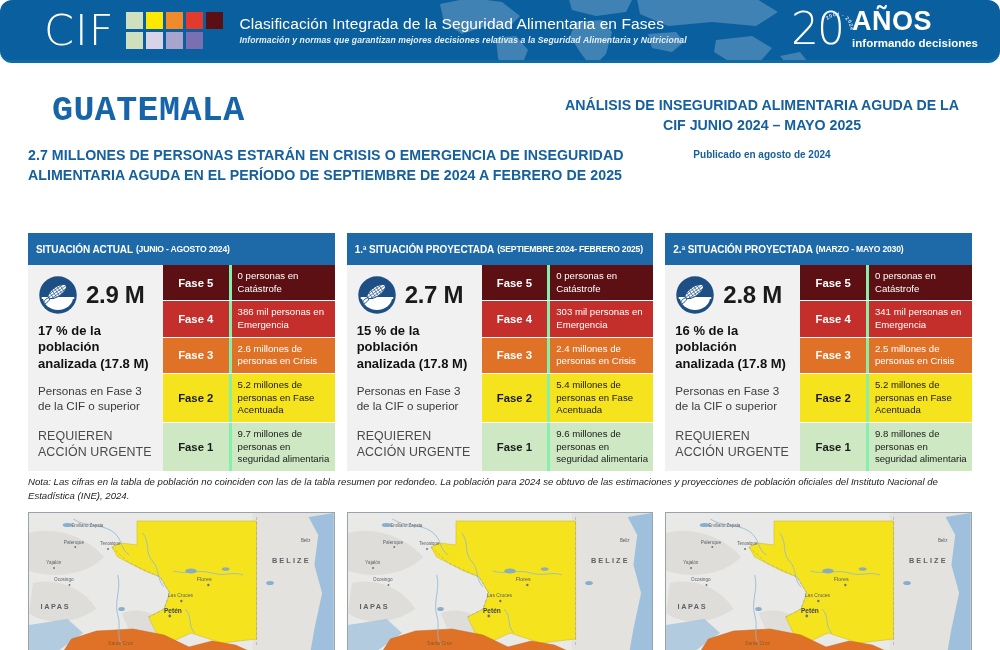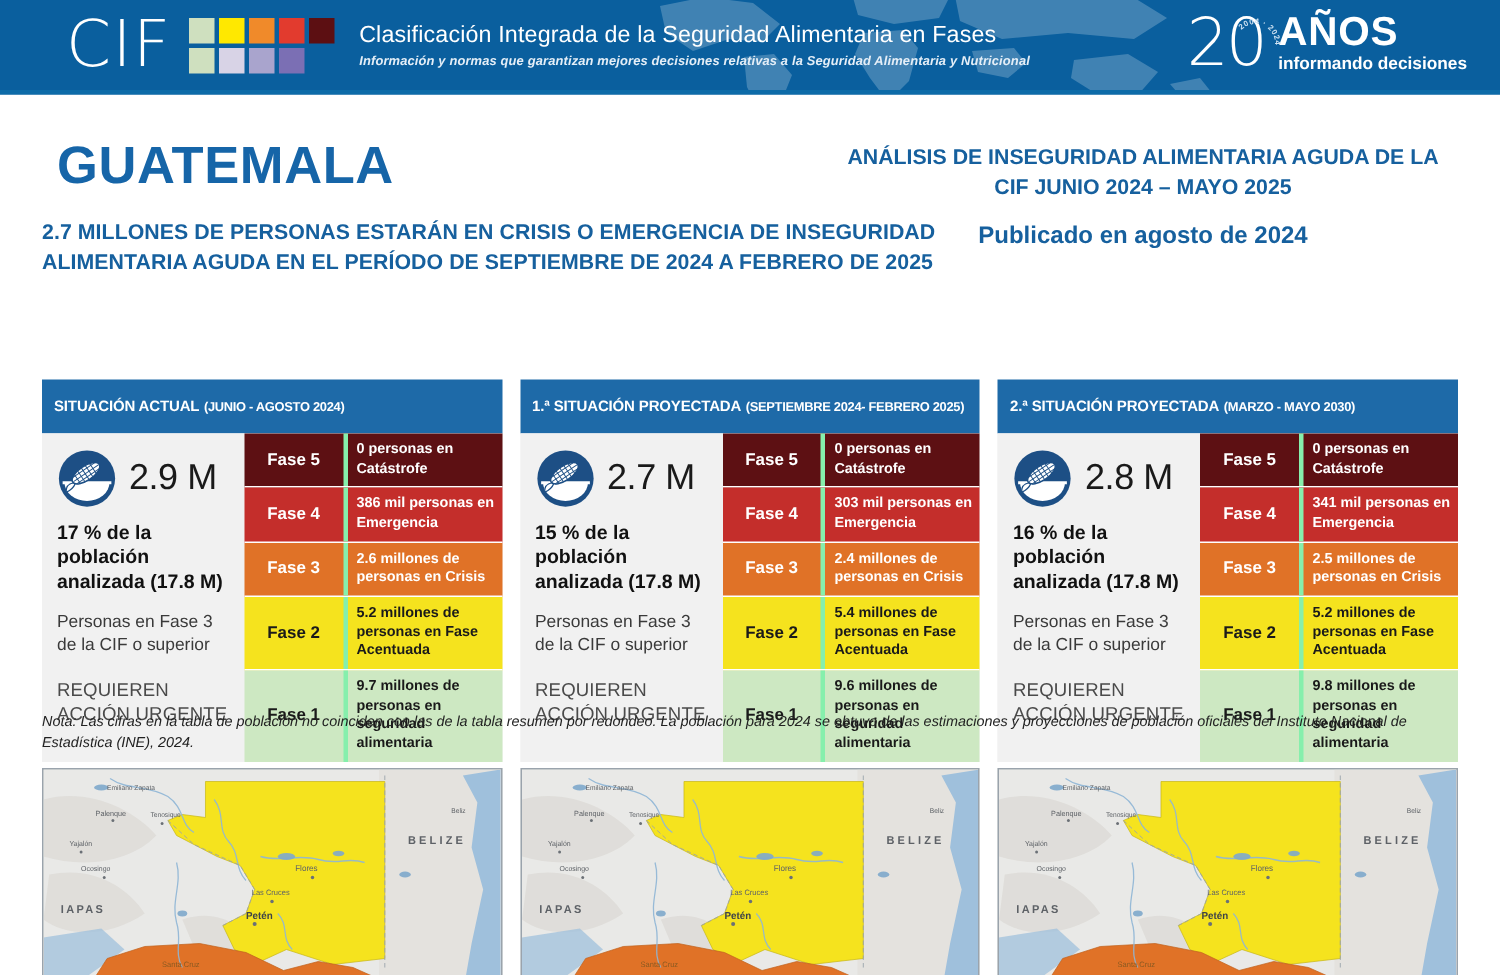--- a/index.html
+++ b/index.html
@@ -9,20 +9,21 @@
     font-family:"Liberation Sans","DejaVu Sans",sans-serif;
     -webkit-font-smoothing:antialiased;
   }
   .page{position:relative;width:1000px;height:650px;}
 
   
   .header{
     position:relative;height:60px;background:#0a5f9e;
     overflow:hidden;display:flex;align-items:center;
     border-bottom:3px solid #0d6ba8;
+    border-radius:12px;
   }
   .header .worldmap{
     position:absolute;left:400px;top:-18px;width:420px;height:95px;
     opacity:.22;pointer-events:none;
   }
   .hdr-left{display:flex;align-items:center;padding-left:44px;z-index:2;}
   .cif-word{
     color:#fff;font-size:43px;font-weight:300;letter-spacing:1px;
     line-height:1;font-family:"DejaVu Sans",sans-serif;
   }
@@ -37,63 +38,63 @@
   .anniv-num{position:relative;color:#fff;font-size:44px;font-weight:300;line-height:1;letter-spacing:-2px;font-family:"DejaVu Sans",sans-serif;}
   .anniv-ring{position:absolute;left:26px;top:2px;width:40px;height:40px;}
   .anniv-ring text{font-size:5.2px;fill:#cfe2f2;font-family:"Liberation Sans",sans-serif;font-weight:bold;letter-spacing:.4px;}
   .anniv-txt{margin-left:9px;}
   .anniv-big{color:#fff;font-size:27px;font-weight:bold;line-height:.95;letter-spacing:.5px;}
   .anniv-small{color:#fff;font-size:11.5px;font-weight:bold;letter-spacing:0;margin-top:2px;}
 
   
   .titleblock{position:relative;height:158px;padding:0 28px;}
   .country{
-    position:absolute;left:38px;top:28px;
-    color:#1665a8;font-size:35px;font-weight:bold;letter-spacing:.4px;
+    position:absolute;left:52px;top:28px;
+    color:#1665a8;font-size:35px;font-weight:bold;letter-spacing:.4px;font-family:Liberation Mono, monospace;
   }
   .headline{
     position:absolute;left:28px;top:82px;width:620px;
     color:#16609e;font-size:14.2px;font-weight:bold;line-height:1.42;letter-spacing:.05px;
   }
   .rightinfo{
     position:absolute;right:28px;top:32px;width:420px;text-align:center;
   }
   .rightinfo .ri-main{color:#16609e;font-size:14.2px;font-weight:bold;line-height:1.42;}
-  .rightinfo .ri-pub{color:#16609e;font-size:16px;font-weight:bold;margin-top:14px;}
+  .rightinfo .ri-pub{color:#16609e;font-size:10px;font-weight:bold;margin-top:14px;}
 
   
   .panels{position:absolute;left:0;top:233px;width:1000px;display:flex;gap:12px;padding:0 28px;box-sizing:border-box;}
   .panel{flex:1 1 0;min-width:0;}
   .panel-head{
-    background:#1e6aa8;color:#fff;height:36px;display:flex;align-items:center;
-    padding:0 8px;box-sizing:border-box;margin-top:20px;
+    background:#1e6aa8;color:#fff;height:16px;display:flex;align-items:center;
+    padding:16px 8px;box-sizing:border-box;
   }
   .panel-head .ph-strong{font-size:10px;font-weight:bold;letter-spacing:-.1px;white-space:nowrap;}
   .panel-head .ph-paren{font-size:8.6px;font-weight:bold;letter-spacing:-.2px;margin-left:3px;white-space:nowrap;}
   .panel-body{display:flex;background:#f1f1f1;min-height:205px;}
 
   .stats{width:44%;box-sizing:border-box;padding:10px 8px 8px 10px;background:#f1f1f1;}
   .bowl-row{display:flex;align-items:center;margin-bottom:8px;}
   .bowl{width:40px;height:40px;flex:0 0 40px;}
-  .bignum{font-size:24px;font-weight:normal;color:#1a1a1a;margin-left:8px;letter-spacing:-.3px;}
+  .bignum{font-size:24px;font-weight:bold;color:#1a1a1a;margin-left:8px;letter-spacing:-.3px;}
   .pct{font-size:13px;font-weight:bold;color:#111;line-height:1.26;}
   .subline{font-size:11.6px;color:#3a3a3a;line-height:1.25;margin-top:12px;}
   .urgent{font-size:12.4px;color:#4a4a4a;line-height:1.26;margin-top:16px;letter-spacing:.1px;}
 
   .phases{width:56%;display:flex;flex-direction:column;}
   .prow{display:flex;align-items:stretch;border-bottom:1px solid #ffffff;}
   .prow:last-child{border-bottom:none;}
   .pname{
     flex:0 0 40%;display:flex;align-items:center;justify-content:center;
     font-size:11.3px;font-weight:bold;border-right:3px solid #86efac;
     box-sizing:border-box;padding:2px;
   }
   .pdesc{
     flex:1 1 auto;display:flex;align-items:center;
-    font-size:9.6px;font-weight:bold;line-height:1.32;padding:5px 5px 5px 6px;box-sizing:border-box;
+    font-size:9.6px;font-weight:normal;line-height:1.32;padding:5px 5px 5px 6px;box-sizing:border-box;
   }
 
   
   .note{
     position:absolute;left:28px;top:475px;width:944px;
     font-size:9.6px;font-style:italic;color:#222;line-height:1.5;
   }
 
   
   .maps{position:absolute;left:0;top:512px;width:1000px;display:flex;gap:12px;padding:0 28px;box-sizing:border-box;}

